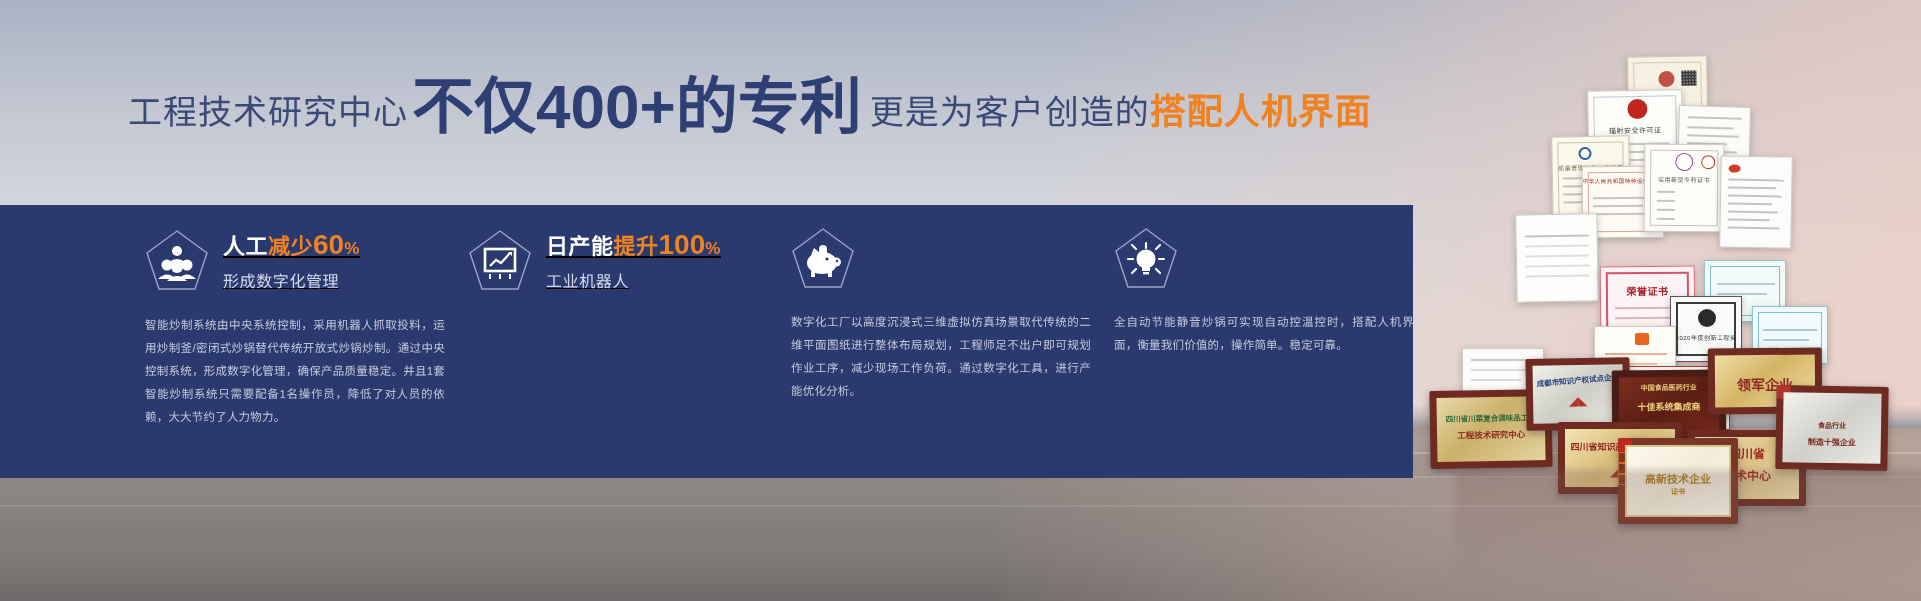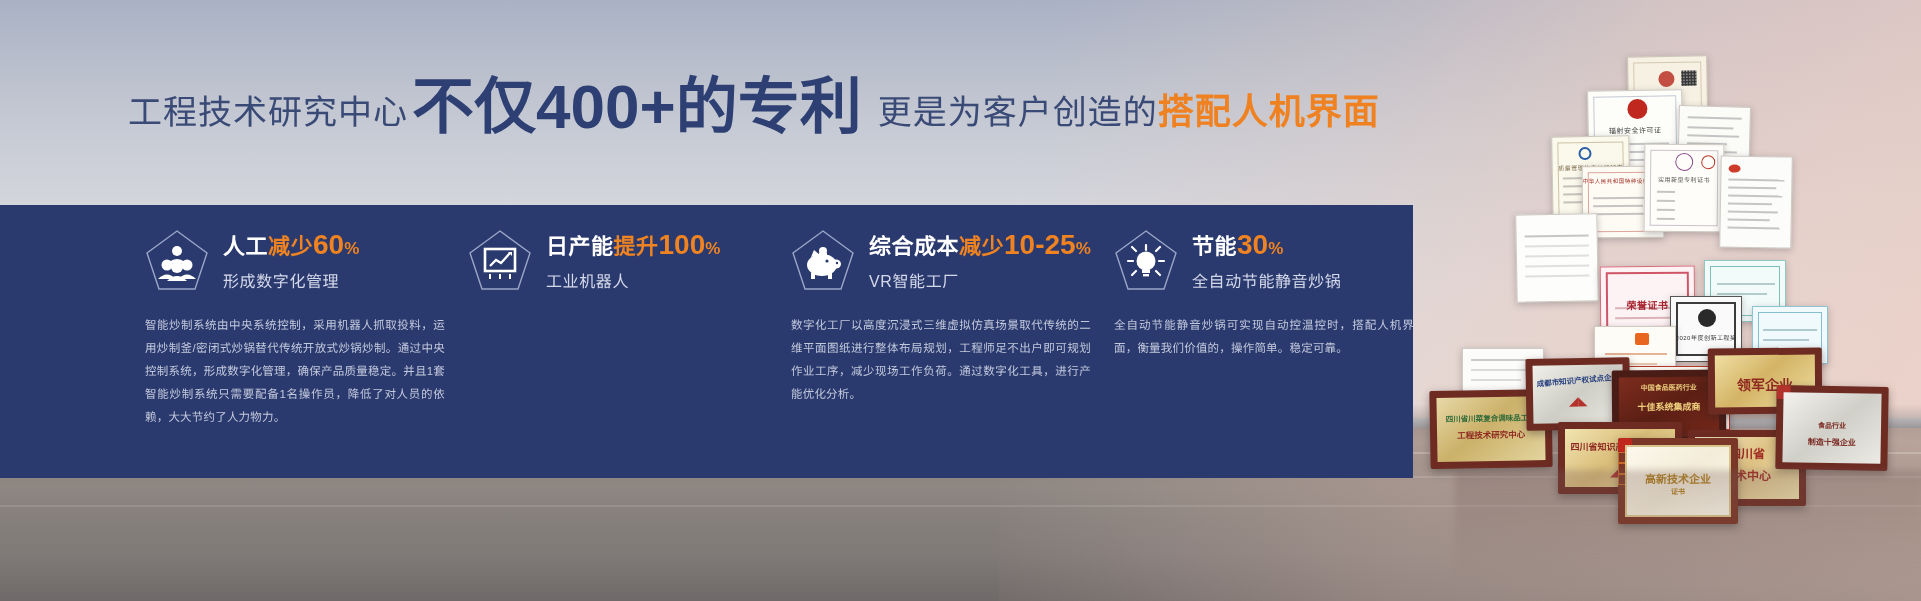--- a/index.html
+++ b/index.html
@@ -55,21 +55,21 @@
     display:flex; align-items:baseline; white-space:nowrap;
   }
   .hl-pre, .hl-mid {
     font-size:34px; font-weight:500; color:#3a4a76; letter-spacing:1px;
   }
   .hl-big {
     font-size:62px; font-weight:bold; color:#2e4073;
     letter-spacing:0px; line-height:1; margin:0 4px;
     position:relative; top:4px;
   }
-  .hl-mid { margin-left:12px; }
+  .hl-mid { margin-left:4px; }
   .hl-orange {
     font-size:36px; font-weight:bold; color:#ef8120; letter-spacing:1px;
   }
 
   
   .panel {
     position:absolute; left:0; top:205px; width:1413px; height:273px;
     background:#2b3a6e;
   }
   .panel-inner {
@@ -84,21 +84,21 @@
   .feature.f3 { left:791px; }
   .feature.f4 { left:1114px; }
 
   .f-head { display:flex; align-items:center; padding-top:22px; }
 
   .pent {
     width:64px; height:62px; flex:0 0 64px; position:relative; margin-right:14px;
   }
   .pent svg { position:absolute; left:0; top:0; }
 
-  .f-titles { padding-top:2px; }
+  .f-titles { padding-top:2px;text-decoration:underline; }
   .f-title {
     font-size:22px; font-weight:bold; color:#ffffff;
     letter-spacing:.5px; line-height:1.15; white-space:nowrap;
   }
   .f-title .num {
     color:#f08321; font-size:28px; font-weight:bold; letter-spacing:0;
   }
   .f-title .em { color:#f08321; }
   .f-title .pct { color:#f08321; font-size:17px; font-weight:bold; }
   .f-sub {
@@ -232,26 +232,20 @@
               <ellipse cx="31" cy="36" rx="15" ry="11" fill="#fff"></ellipse>
               <ellipse cx="45" cy="35" rx="5" ry="4.5" fill="#fff"></ellipse>
               <circle cx="46" cy="34" r="1.2" fill="#2b3a6e"></circle>
               <circle cx="36" cy="32" r="1.6" fill="#2b3a6e"></circle>
               <path d="M20 28 l3 -7 l6 5z" fill="#fff"></path>
               <rect x="20" y="44" width="4" height="6" fill="#fff"></rect>
               <rect x="37" y="44" width="4" height="6" fill="#fff"></rect>
               <circle cx="32" cy="22" r="4" fill="#fff"></circle>
               <rect x="28" y="24" width="8" height="2.4" fill="#fff"></rect>
             </svg>
-          </div>
-          <div class="f-titles">
-            <div class="f-title">
-              <span>综合成本</span><span class="em">减少</span><span class="num">10-25</span><span class="pct">%</span>
-            </div>
-            <div class="f-sub">VR智能工厂</div>
           </div>
         </div>
         <div class="f-body">数字化工厂以高度沉浸式三维虚拟仿真场景取代传统的二维平面图纸进行整体布局规划，工程师足不出户即可规划作业工序，减少现场工作负荷。通过数字化工具，进行产能优化分析。</div>
       </div>
 
       <div class="feature f4">
         <div class="f-head">
           <div class="pent">
             <svg width="64" height="62" viewBox="0 0 64 62">
               <polygon points="32,2 62,24 50,60 14,60 2,24" fill="none" stroke="#9aa6c8" stroke-width="1.4"></polygon>
@@ -262,26 +256,20 @@
                 <line x1="32" y1="16" x2="32" y2="21"></line>
                 <line x1="19" y1="32" x2="14" y2="32"></line>
                 <line x1="50" y1="32" x2="45" y2="32"></line>
                 <line x1="22" y1="22" x2="18" y2="18"></line>
                 <line x1="42" y1="22" x2="46" y2="18"></line>
                 <line x1="22" y1="42" x2="18" y2="46"></line>
                 <line x1="42" y1="42" x2="46" y2="46"></line>
               </g>
             </svg>
           </div>
-          <div class="f-titles">
-            <div class="f-title">
-              <span>节能</span><span class="em"></span><span class="num">30</span><span class="pct">%</span>
-            </div>
-            <div class="f-sub">全自动节能静音炒锅</div>
-          </div>
         </div>
         <div class="f-body">全自动节能静音炒锅可实现自动控温控时，搭配人机界面，衡量我们价值的，操作简单。稳定可靠。</div>
       </div>
 
     </div>
   </div>
 
   <div class="certs">
 
     <div class="cert" style="left:198px;top:8px;width:80px;height:110px;background:#f7f1e3;transform:rotate(-1deg)">
@@ -359,21 +347,21 @@
       <div class="ctitle" style="top:8px;font-size:5px;color:#555"></div>
       <div class="ln" style="left:8px;top:20px;width:64px"></div>
       <div class="ln" style="left:8px;top:30px;width:64px;background:rgba(110,105,110,.2)"></div>
       <div class="ln" style="left:8px;top:40px;width:64px;background:rgba(110,105,110,.2)"></div>
       <div class="ln" style="left:8px;top:50px;width:64px;background:rgba(110,105,110,.2)"></div>
       <div class="ln" style="left:8px;top:60px;width:64px;background:rgba(110,105,110,.2)"></div>
     </div>
 
     <div class="cert" style="left:170px;top:218px;width:95px;height:68px;background:#fdf3f4;border-color:#d46a78;transform:rotate(-0.5deg)">
       <div class="inner-border" style="border:2px solid #cf5568"></div>
-      <div class="ctitle" style="top:30px;font-size:10px;color:#a8232f;font-weight:bold">荣誉证书</div>
+      <div class="ctitle" style="top:16px;font-size:10px;color:#a8232f;font-weight:bold">荣誉证书</div>
       <div class="ln" style="left:14px;top:40px;width:66px;background:rgba(150,60,70,.35)"></div>
       <div class="ln" style="left:14px;top:50px;width:56px;background:rgba(150,60,70,.35)"></div>
     </div>
 
     <div class="cert" style="left:274px;top:212px;width:82px;height:62px;background:#f2fbfa;border-color:#8fc8c4">
       <div class="inner-border" style="border-color:#7fc0bc"></div>
       <div class="ln" style="left:12px;top:22px;width:58px;background:rgba(60,120,118,.35)"></div>
       <div class="ln" style="left:12px;top:32px;width:50px;background:rgba(60,120,118,.35)"></div>
     </div>
     <div class="cert" style="left:322px;top:258px;width:76px;height:58px;background:#f0fafc;border-color:#8fc3d4">

